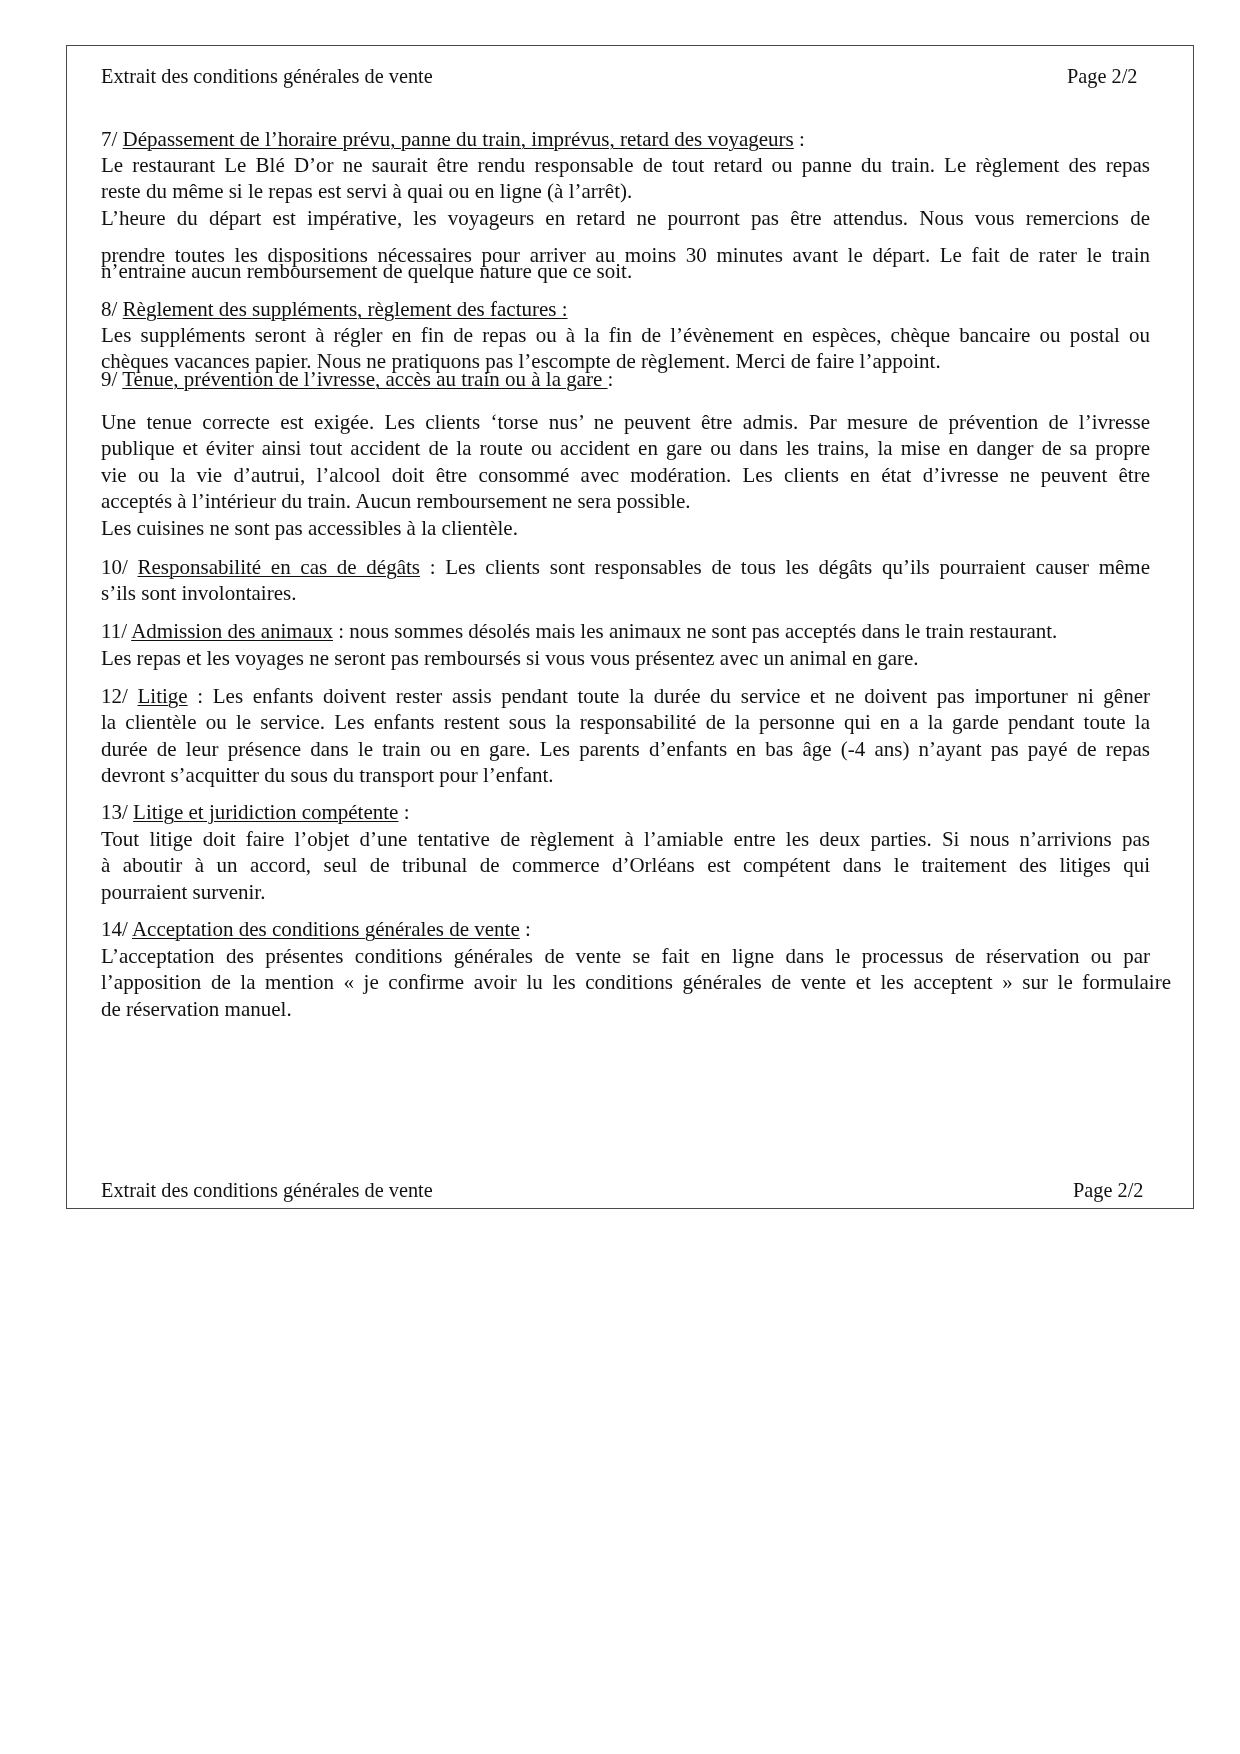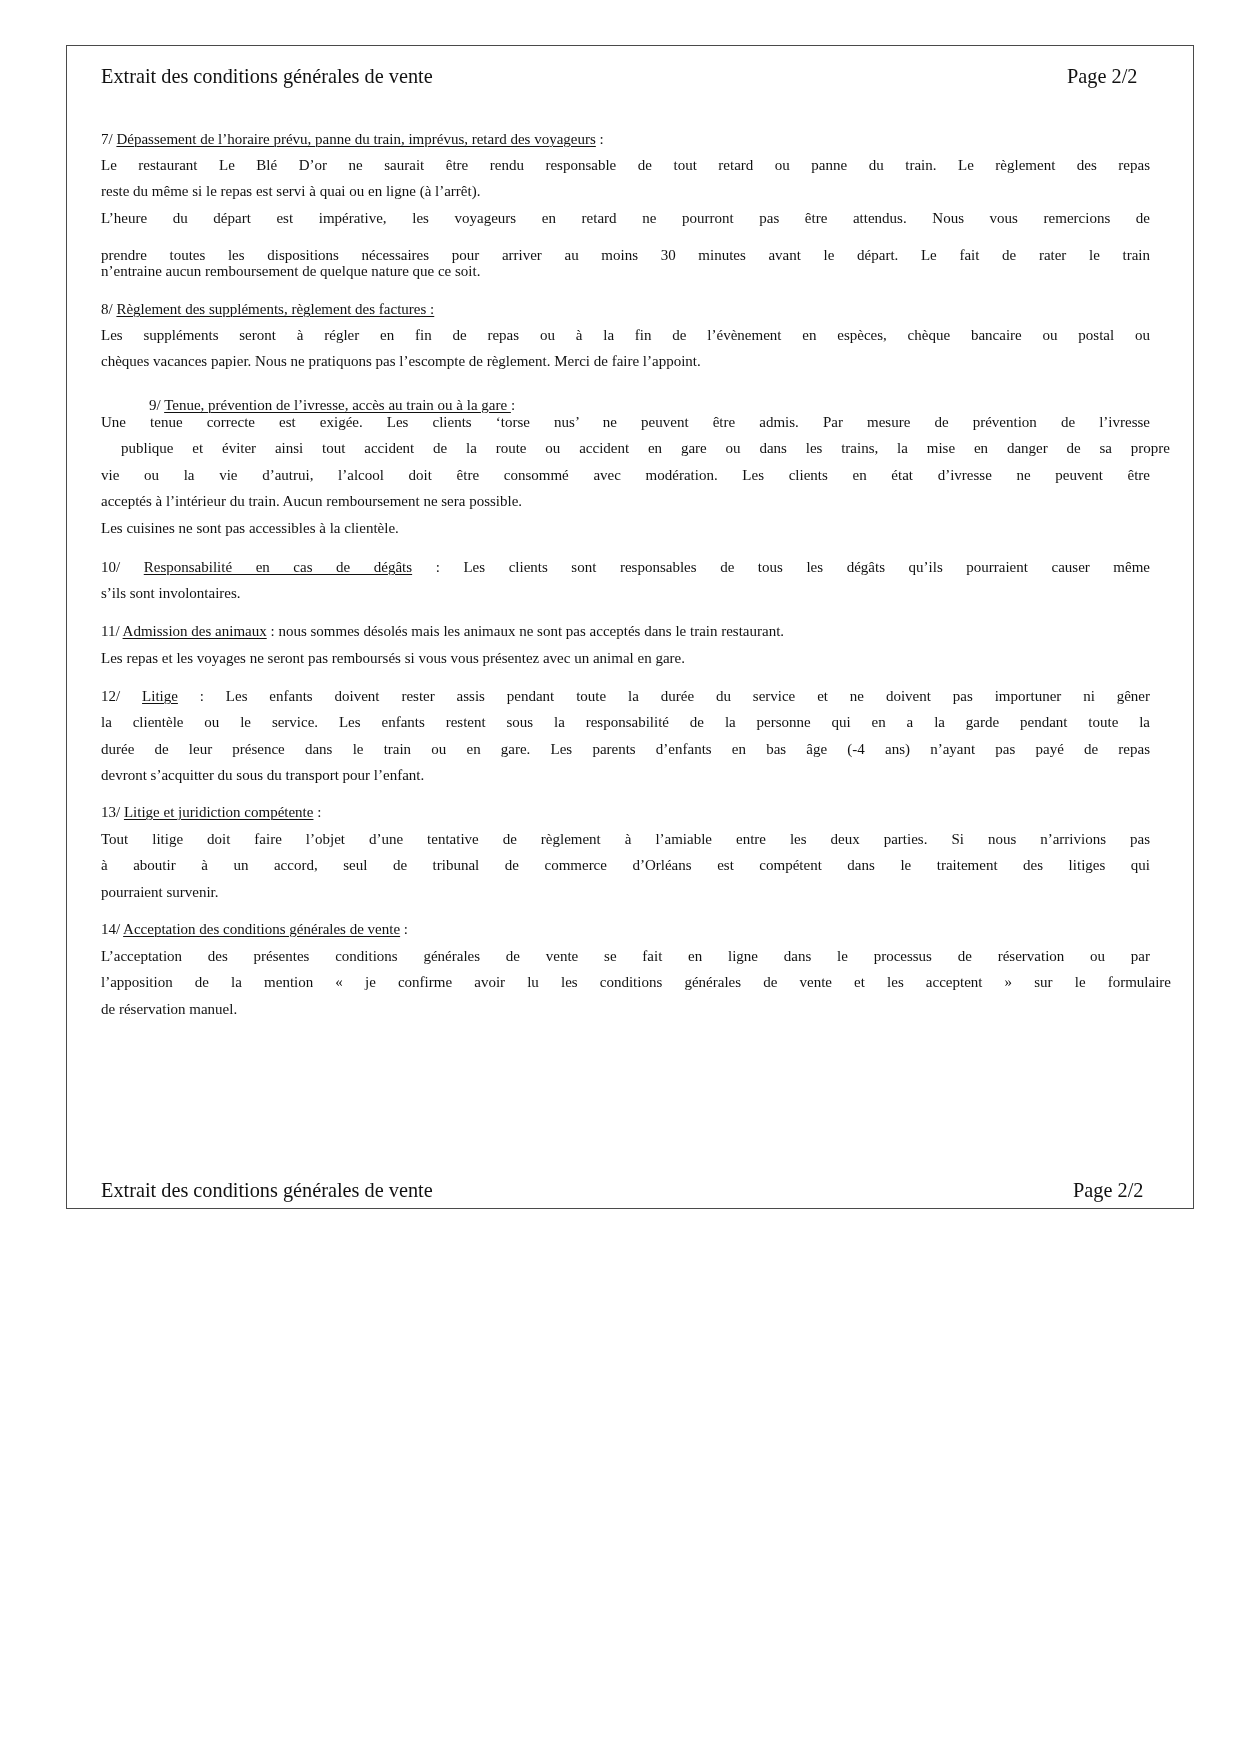--- a/index.html
+++ b/index.html
@@ -1,20 +1,20 @@
 <!DOCTYPE html>
 <html><head>
 <meta charset="utf-8">
 <style>
   html, body { margin:0; padding:0; background:#ffffff; }
   body { width:1240px; height:1754px; position:relative; overflow:hidden;
          font-family:"Liberation Serif", "DejaVu Serif", serif; color:#111111; }
   .frame { position:absolute; left:66px; top:45px; width:1128px; height:1164px;
            border:1.5px solid #4a4a4a; box-sizing:border-box; }
-  .line { position:absolute; left:101px; width:1049px; font-size:15px; line-height:26px;
+  .line { position:absolute; left:101px; width:1049px; font-size:21px; line-height:26px;
           white-space:nowrap; height:26px; }
   .just { text-align:justify; text-align-last:justify; white-space:normal; }
   .u { text-decoration:underline; text-underline-offset:2px; text-decoration-thickness:1px; }
   .hdr-left { position:absolute; left:101px; font-size:20.3px; line-height:26px; }
   .hdr-right { position:absolute; font-size:20.3px; line-height:26px; }
 </style>
 </head>
 <body>
 
 <div class="frame"></div>
@@ -31,23 +31,23 @@
   <div class="line" style="top:258px;">n’entraine aucun remboursement de quelque nature que ce soit.</div>
 </div>
 
 <div>
   <div class="line" style="top:296px;"><span>8/</span> <span class="u">Règlement des suppléments, règlement des factures :</span><span></span></div>
   <div class="line just" style="top:322px;">Les suppléments seront à régler en fin de repas ou à la fin de l’évènement en espèces, chèque bancaire ou postal ou</div>
   <div class="line" style="top:348px;">chèques vacances papier. Nous ne pratiquons pas l’escompte de règlement. Merci de faire l’appoint.</div>
 </div>
 
 <div>
-  <div class="line" style="top:392px;margin-left:48px;"><span>9/</span> <span class="u">Tenue, prévention de l’ivresse, accès au train ou à la gare </span><span>:</span></div>
+  <div class="line" style="top:366px;"><span>9/</span> <span class="u">Tenue, prévention de l’ivresse, accès au train ou à la gare </span><span>:</span></div>
   <div class="line just" style="top:409px;">Une tenue correcte est exigée. Les clients ‘torse nus’ ne peuvent être admis. Par mesure de prévention de l’ivresse</div>
-  <div class="line just" style="top:435px;margin-left:20px;">publique et éviter ainsi tout accident de la route ou accident en gare ou dans les trains, la mise en danger de sa propre</div>
+  <div class="line just" style="top:435px;">publique et éviter ainsi tout accident de la route ou accident en gare ou dans les trains, la mise en danger de sa propre</div>
   <div class="line just" style="top:462px;">vie ou la vie d’autrui, l’alcool doit être consommé avec modération. Les clients en état d’ivresse ne peuvent être</div>
   <div class="line" style="top:488px;">acceptés à l’intérieur du train. Aucun remboursement ne sera possible.</div>
   <div class="line" style="top:515px;">Les cuisines ne sont pas accessibles à la clientèle.</div>
 </div>
 
 <div>
   <div class="line just" style="top:554px;"><span>10/</span> <span class="u">Responsabilité en cas de dégâts</span><span> : Les clients sont responsables de tous les dégâts qu’ils pourraient causer même</span></div>
   <div class="line" style="top:580px;">s’ils sont involontaires.</div>
 </div>
 

